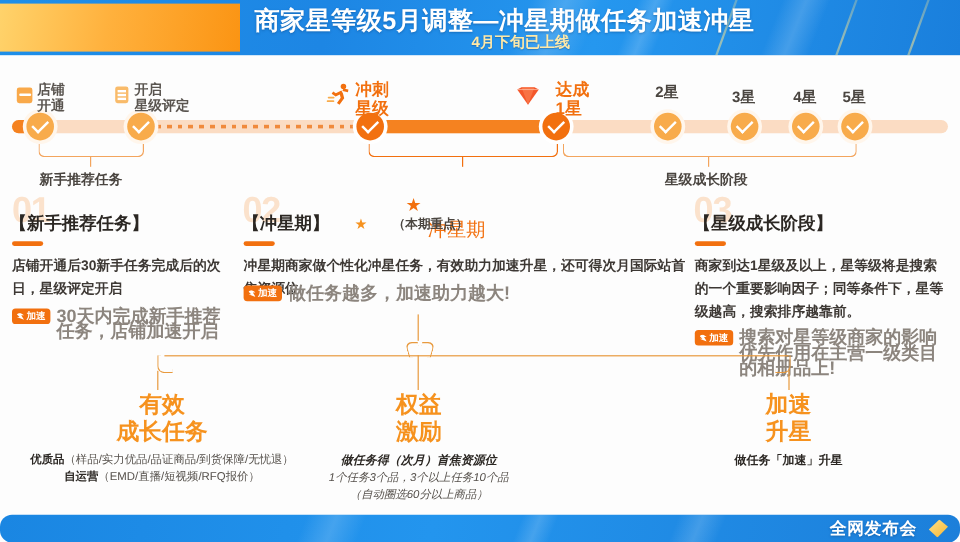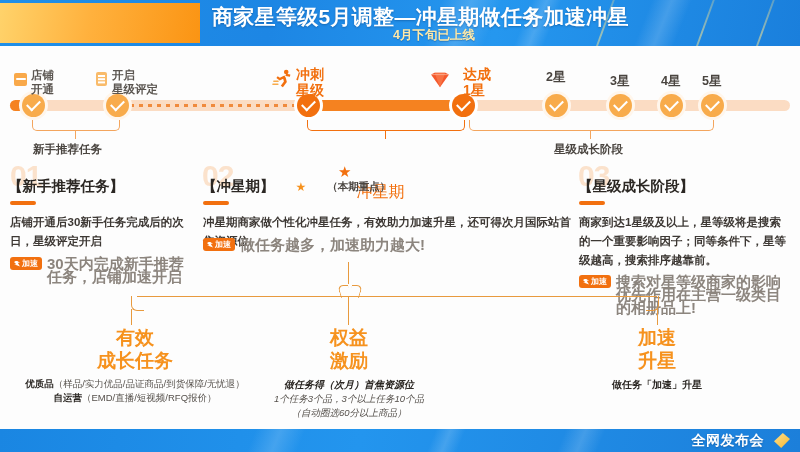--- a/index.html
+++ b/index.html
@@ -105,21 +105,21 @@
 
   
   .bb{position:absolute;text-align:center;}
   .bb-t{font-size:19px;font-weight:bold;color:#f6921e;line-height:23px;white-space:nowrap;}
   .bb-s1{font-size:10px;font-weight:bold;color:#2b2723;line-height:15px;white-space:nowrap;}
   .bb-s2{font-size:9.5px;color:#55504b;line-height:14px;white-space:nowrap;}
   .bb-lbl{font-weight:bold;color:#2b2723;}
 
   
   .footer{position:absolute;left:0;bottom:0;width:800px;height:23px;
-    background:linear-gradient(100deg,#1a86e2 0%,#2395ee 45%,#1c7fda 100%);overflow:hidden;}
+    background:linear-gradient(100deg,#1a86e2 0%,#2395ee 45%,#1c7fda 100%);overflow:hidden;border-radius:10px;}
   .f-sheen{position:absolute;top:-20px;width:50px;height:70px;transform:skewX(-22deg);
     background:linear-gradient(90deg,rgba(255,255,255,0),rgba(255,255,255,.16),rgba(255,255,255,0));}
   .f-txt{position:absolute;right:36px;top:3px;font-size:14px;font-weight:bold;color:#fff;
     text-shadow:0 1px 2px rgba(0,40,90,.35);letter-spacing:.5px;}
   .f-ico{position:absolute;right:10px;top:4px;width:16px;height:15px;
     background:linear-gradient(140deg,#ffe08a,#f7b733);
     clip-path:polygon(0 55%,55% 0,100% 40%,45% 100%);}
 </style>
 </head>
 <body>

